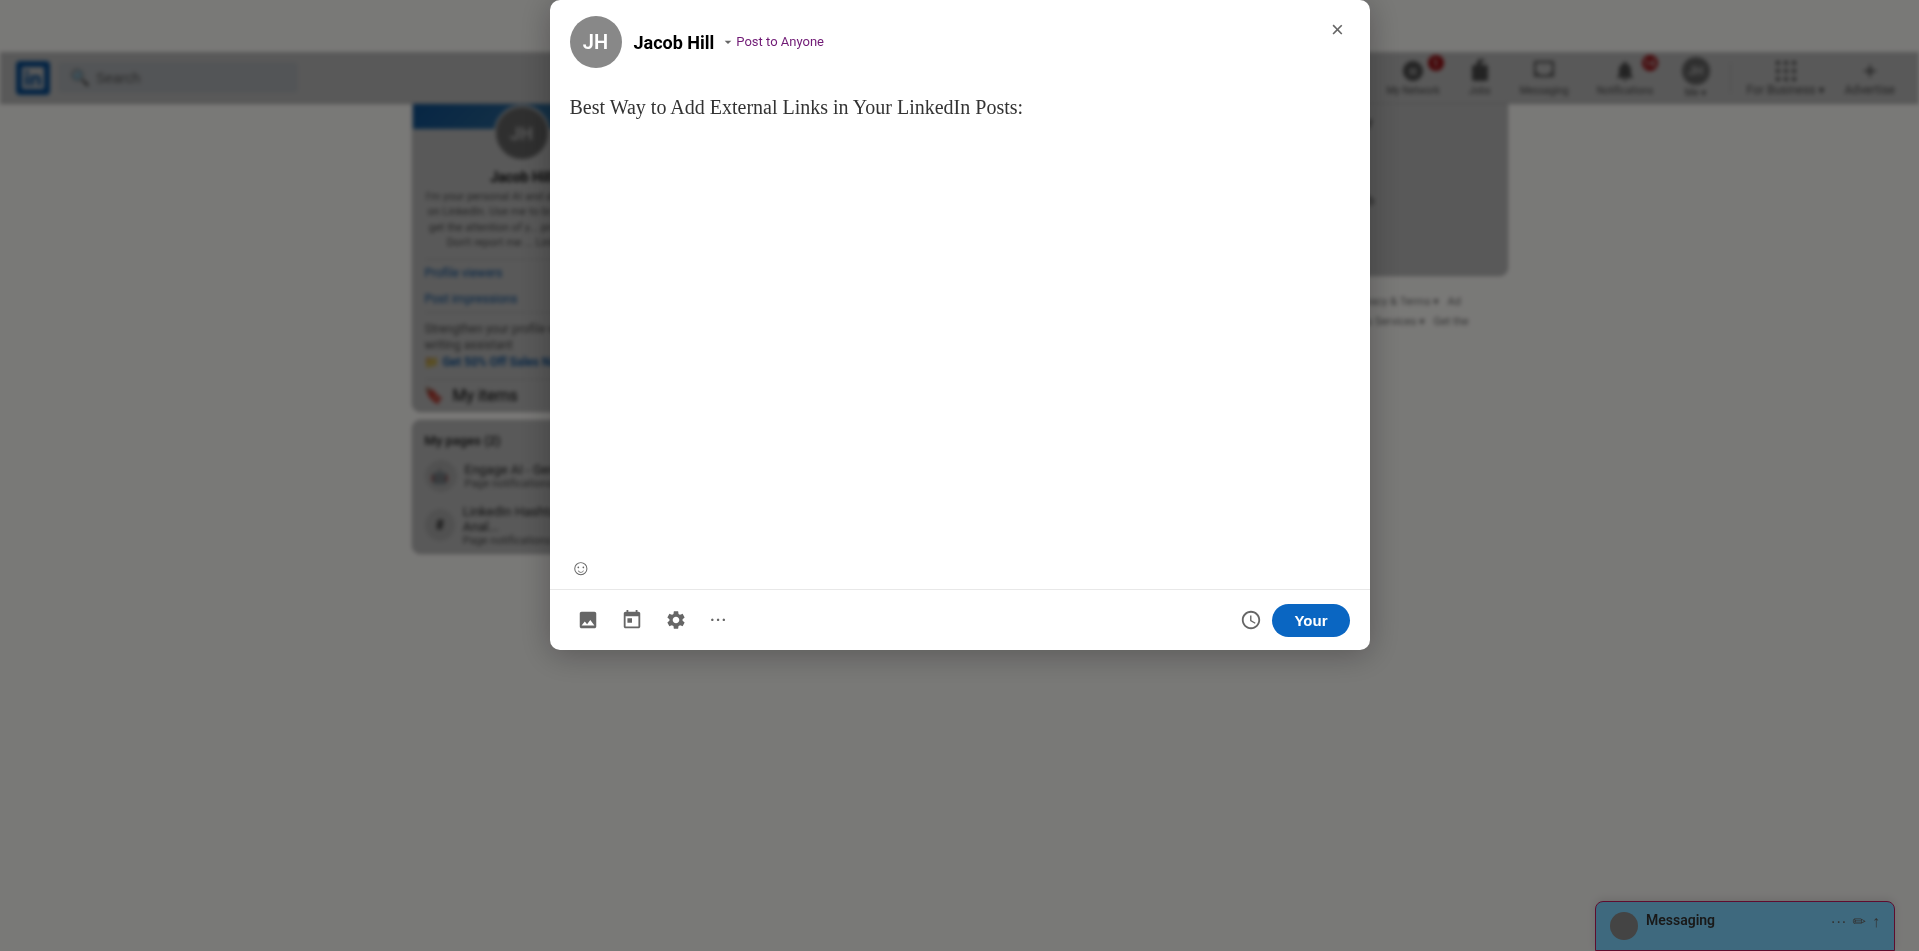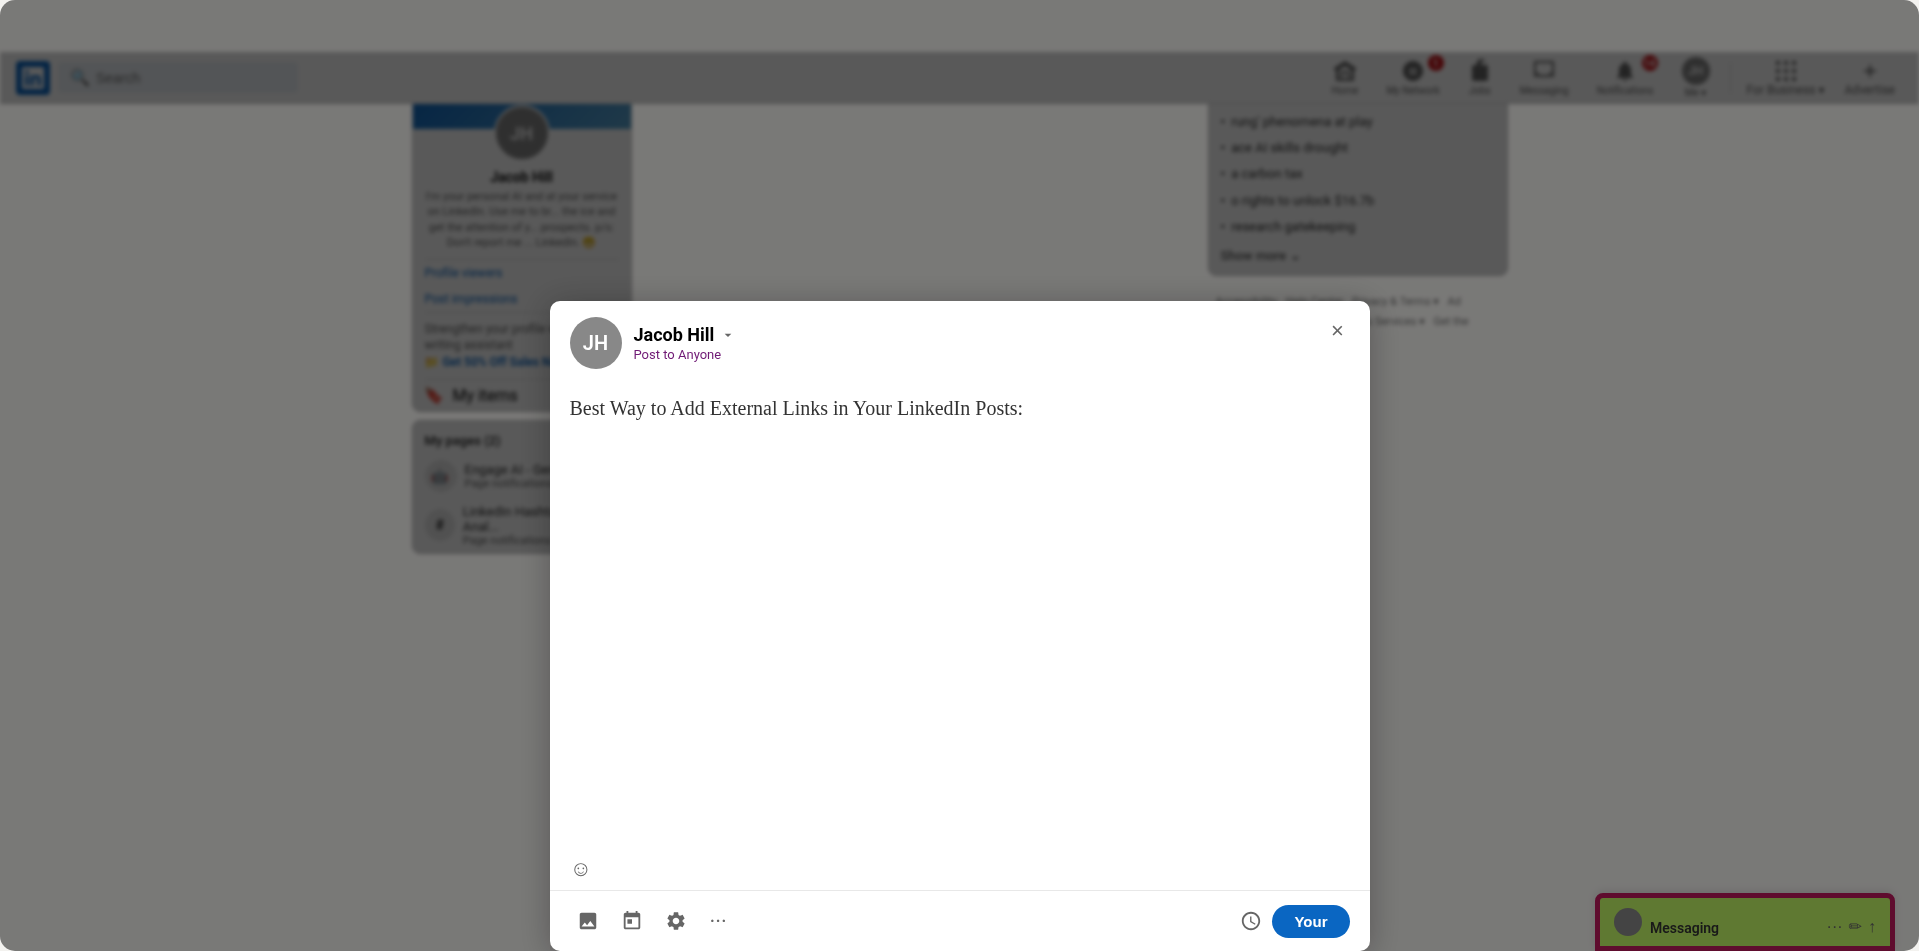--- a/index.html
+++ b/index.html
@@ -195,21 +195,21 @@
       line-height: 1.8;
       padding: 8px;
     }
     .footer-links a { color: #999; text-decoration: none; margin-right: 6px; cursor: pointer; }
 
     
     .overlay {
       position: fixed; inset: 0;
       background: rgba(0,0,0,0.5);
       z-index: 200;
-      display: flex; align-items: flex-end; justify-content: center; border-radius: 15px;
+      display: flex; align-items: flex-start; justify-content: center;
     }
 
     
     .modal {
       background: #fff;
       border-radius: 10px;
       width: 820px;
       max-width: 95vw;
       min-height: 650px;
       position: relative;
@@ -223,21 +223,21 @@
       border-bottom: none;
     }
     .modal-avatar {
       width: 52px; height: 52px; border-radius: 50%;
       background: #888;
       overflow: hidden;
       display: flex; align-items: center; justify-content: center;
       font-size: 20px; color: #fff; font-weight: 600;
       flex-shrink: 0;
     }
-    .modal-user-info { display: flex; flex-direction: column; }
+    .modal-user-info { display: flex; flex-direction: row; }
     .modal-user-name {
       font-size: 18px; font-weight: 700; color: #000;
       display: flex; align-items: center; gap: 6px;
     }
     .modal-user-name svg { width: 16px; height: 16px; fill: #666; }
     .modal-post-to {
       font-size: 13px; color: #701a75; margin-top: 2px;
     }
     .modal-close {
       position: absolute; top: 14px; right: 16px;
@@ -312,25 +312,25 @@
       filter: blur(2px) brightness(0.7);
       pointer-events: none;
       user-select: none;
     }
 
     
     .messaging-bar {
       position: fixed;
       bottom: 0; right: 24px;
       width: 300px;
-      background: #bef264;
+      background: #7dd3fc;
       border-radius: 8px 8px 0 0;
-      border: 5px solid #be185d;
+      border: 1px solid #be185d;
       z-index: 50;
-      display: flex; align-items: flex-end;
+      display: flex; align-items: flex-start;
       padding: 10px 14px;
       gap: 8px;
       box-shadow: 0 -2px 8px rgba(0,0,0,0.1);
     }
     .messaging-avatar {
       width: 28px; height: 28px; border-radius: 50%;
       background: #888; flex-shrink: 0;
     }
     .messaging-title { font-size: 14px; font-weight: 600; color: #333; flex: 1; }
     .messaging-actions { display: flex; gap: 6px; align-items: center; }

